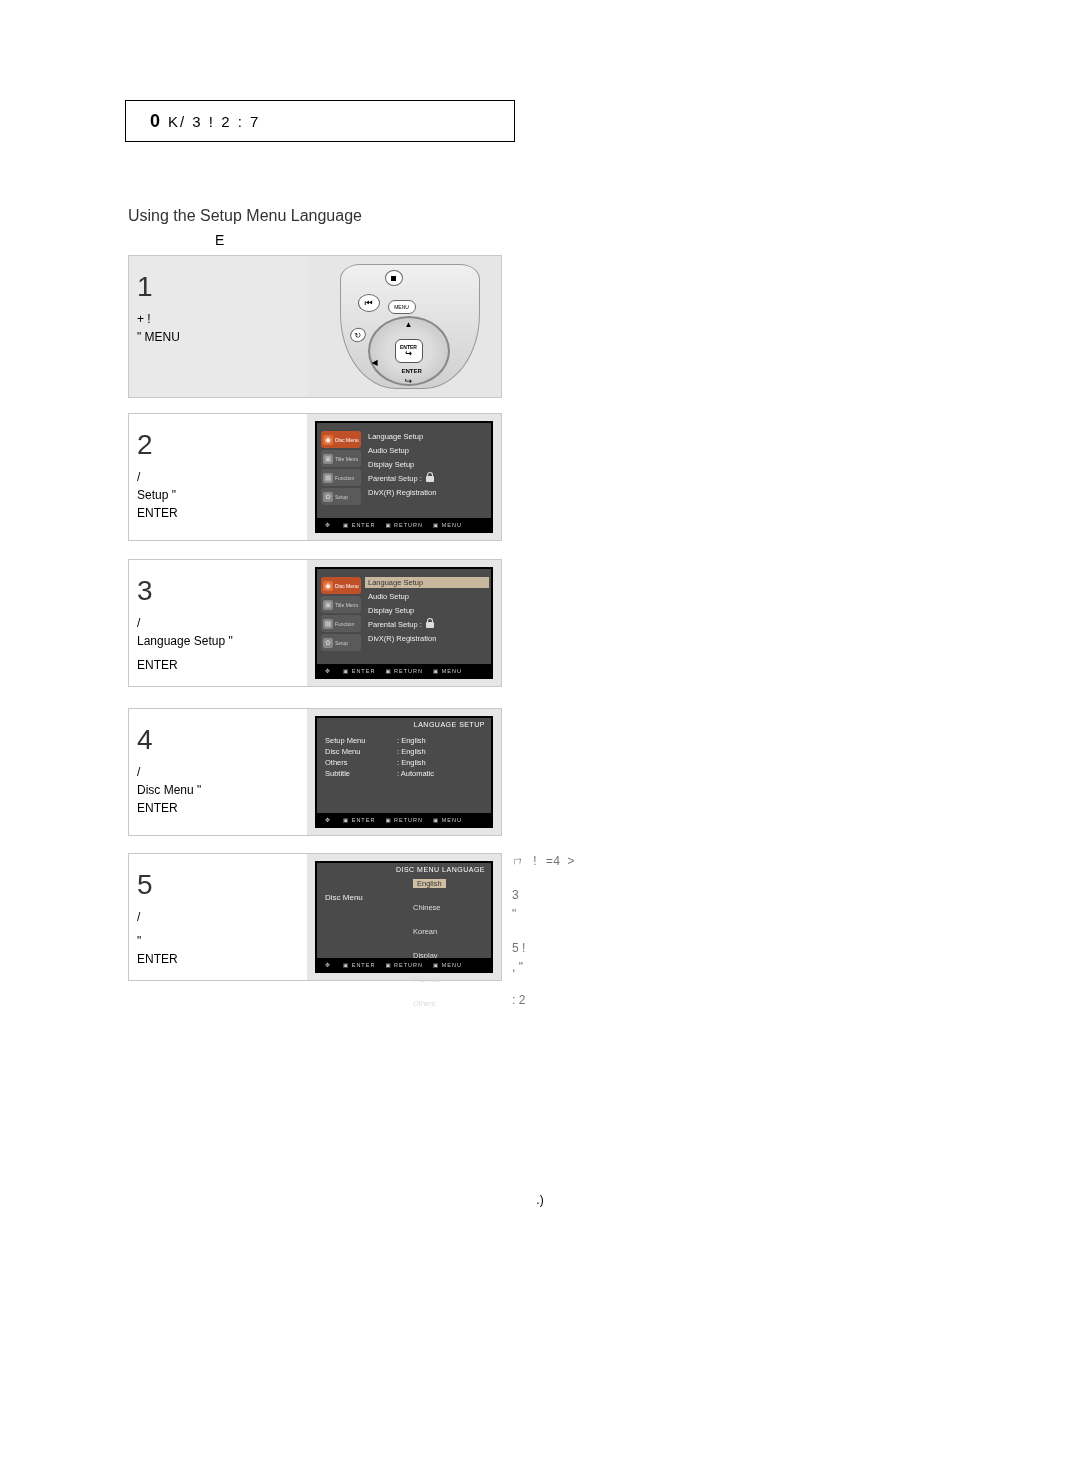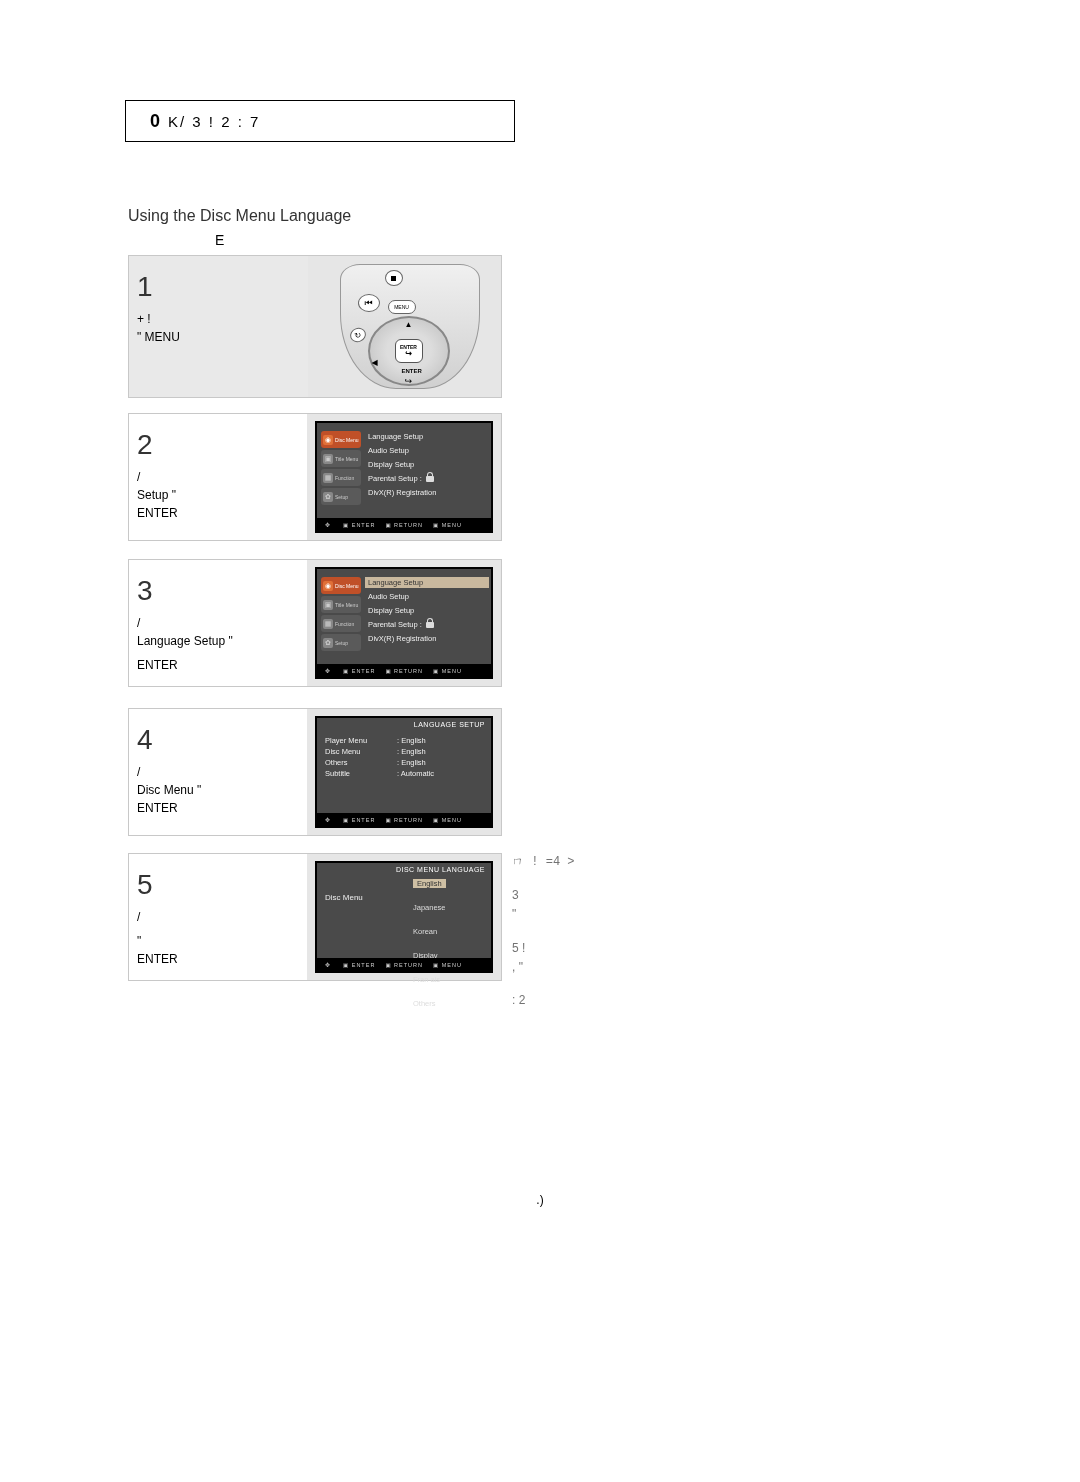--- a/index.html
+++ b/index.html
@@ -284,21 +284,21 @@
     }
   </style>
 </head>
 <body>
 
 <div class="header-box">
   <span class="bold">0</span>
   <span> K/   3         !     2   :    7</span>
 </div>
 
-<div class="main-title">Using the Disc Menu Language</div>
+<div class="main-title">Using the Setup Menu Language</div>
 <div class="subtitle">E</div>
 
 <div class="step step1">
   <div class="step-left">
     <span class="step-num">1</span>
     <div>+             !</div>
     <div>"                  MENU</div>
   </div>
   <div class="step-right">
     <div class="remote">
@@ -414,21 +414,21 @@
     <span class="step-num">4</span>
     <div>              /</div>
     <div>    Disc Menu "</div>
     <div>              ENTER</div>
   </div>
   <div class="step-right">
     <div class="osd">
       <div class="osd-title">LANGUAGE SETUP</div>
       <div class="osd-list">
         <div class="osd-kv">
-            <span class="k">Player Menu</span>
+            <span class="k">Setup Menu</span>
             <span class="v">: English</span>
           </div>
         <div class="osd-kv">
             <span class="k">Disc Menu</span>
             <span class="v">: English</span>
           </div>
         <div class="osd-kv">
             <span class="k">Others</span>
             <span class="v">: English</span>
           </div>
@@ -454,21 +454,21 @@
     <div style="height:6px"></div>
     <div>      "</div>
     <div> ENTER</div>
   </div>
   <div class="step-right">
     <div class="osd">
       <div class="osd-title">DISC MENU LANGUAGE</div>
       <div class="osd-leftlabel">Disc Menu</div>
       <div class="osd-langlist">
         <div class="sel">English</div>
-        <div>Japanese</div>
+        <div>Chinese</div>
         <div>Korean</div>
         <div>Display</div>
         <div>Fran  ais</div>
         <div>Others</div>
       </div>
       <div class="osd-footer">
         <span class="nav-ico">✥</span>
         <span>▣ <span>ENTER</span></span>
         <span>▣ <span>RETURN</span></span>
         <span>▣ <span>MENU</span></span>

